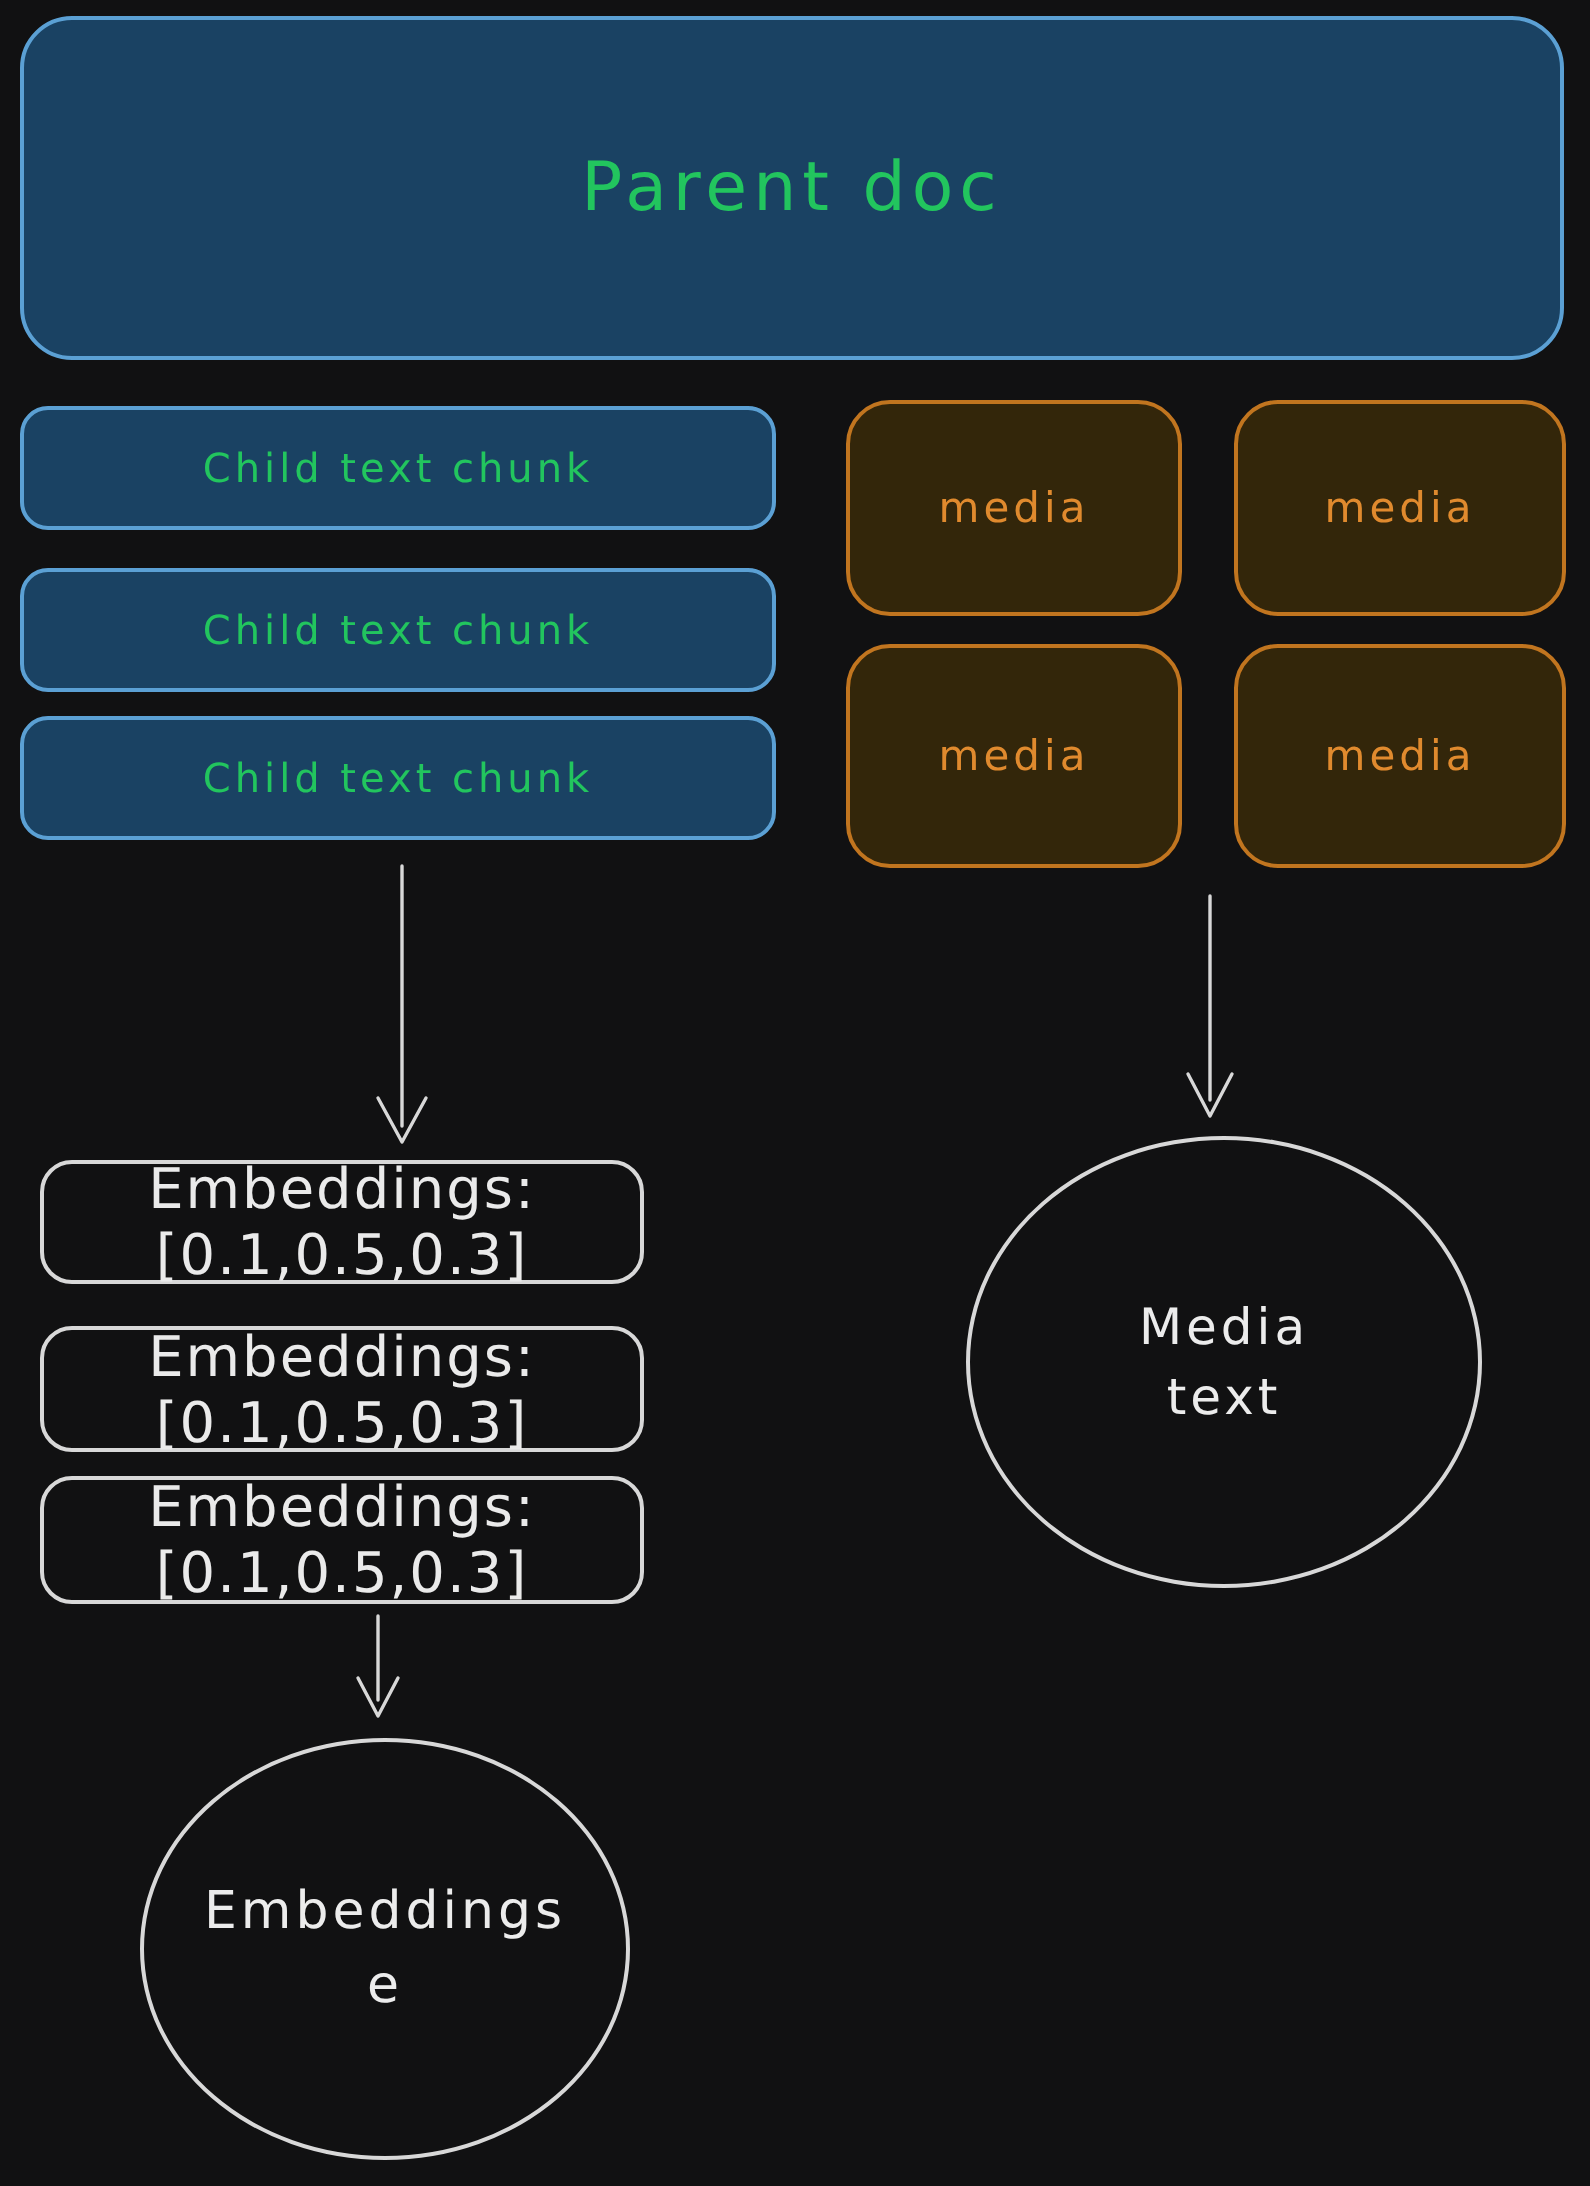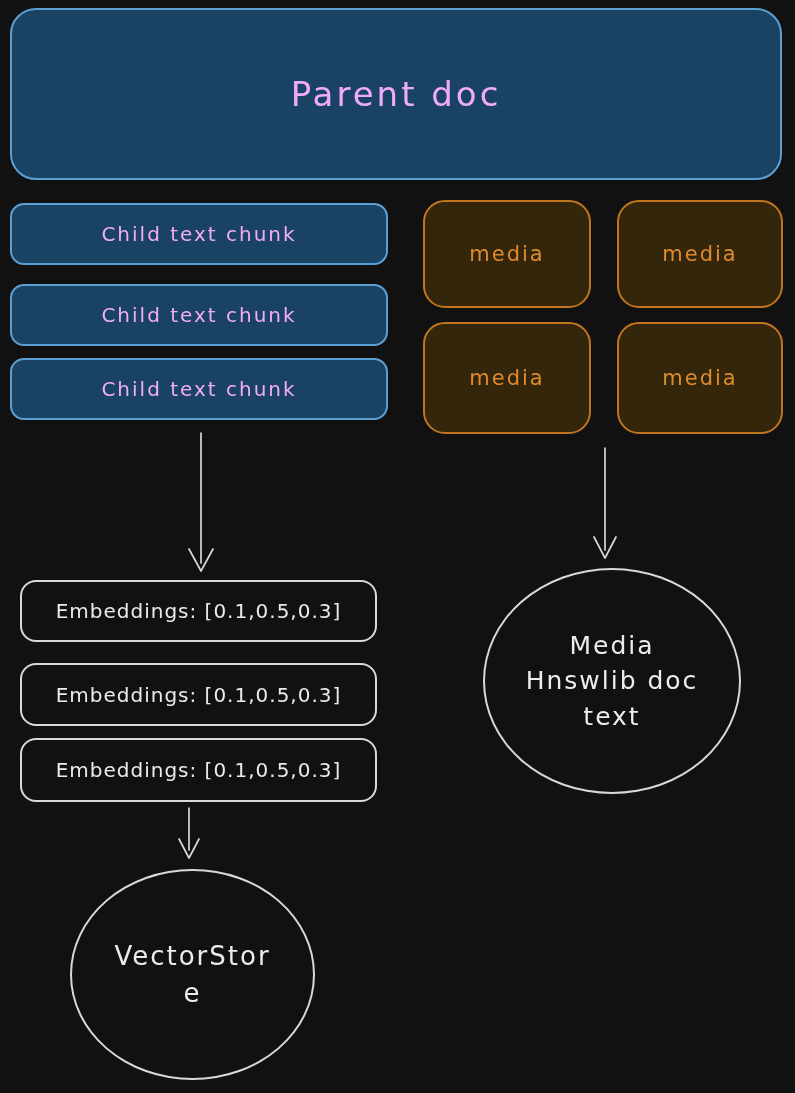--- a/index.html
+++ b/index.html
@@ -19,21 +19,21 @@
     position: absolute;
     display: flex;
     align-items: center;
     justify-content: center;
     box-sizing: border-box;
     text-align: center;
   }
   .blue {
     background: #1a4263;
     border: 2px solid #5ba0d4;
-    color: #f0abfc;
+    color: #22c55e;
   }
   .orange {
     background: #33260a;
     border: 2px solid #c1751f;
     color: #e08a2e;
   }
   .outline {
     background: transparent;
     border: 2px solid #d8d8d8;
     color: #eaeaea;
@@ -56,23 +56,23 @@
   .media-box {
     border-radius: 22px;
     font-size: 21px;
     letter-spacing: 2px;
   }
   .media-1 { left: 423px; top: 200px; width: 168px; height: 108px; }
   .media-2 { left: 617px; top: 200px; width: 166px; height: 108px; }
   .media-3 { left: 423px; top: 322px; width: 168px; height: 112px; }
   .media-4 { left: 617px; top: 322px; width: 166px; height: 112px; }
   .embed-box {
-    left: 20px; width: 357px;
+    left: 20px; width: 302px;
     border-radius: 16px;
-    font-size: 20px;
+    font-size: 28px;
     letter-spacing: 1px;
   }
   .embed-1 { top: 580px; height: 62px; }
   .embed-2 { top: 663px; height: 63px; }
   .embed-3 { top: 738px; height: 64px; }
   .circle {
     position: absolute;
     box-sizing: border-box;
     border: 2px solid #d8d8d8;
     border-radius: 50%;
@@ -147,26 +147,25 @@
   </div>
   <div class="box outline embed-box embed-2">
     <span>Embeddings: [0.1,0.5,0.3]</span>
   </div>
   <div class="box outline embed-box embed-3">
     <span>Embeddings: [0.1,0.5,0.3]</span>
   </div>
 
   <div class="circle media-index-circle">
     <span>Media</span>
-    <span>Hnswlib doc</span>
     <span>text</span>
   </div>
 
   <div class="circle vector-store-circle">
-    <span>VectorStor</span>
+    <span>Embeddings</span>
     <span>e</span>
   </div>
 
   <svg class="arrows" viewBox="0 0 795 1093" xmlns="http://www.w3.org/2000/svg">
     <g>
       <line x1="201" y1="433" x2="201" y2="563"></line>
       <polyline points="189,549 201,571 213,549"></polyline>
     </g>
     <g>
       <line x1="605" y1="448" x2="605" y2="550"></line>

